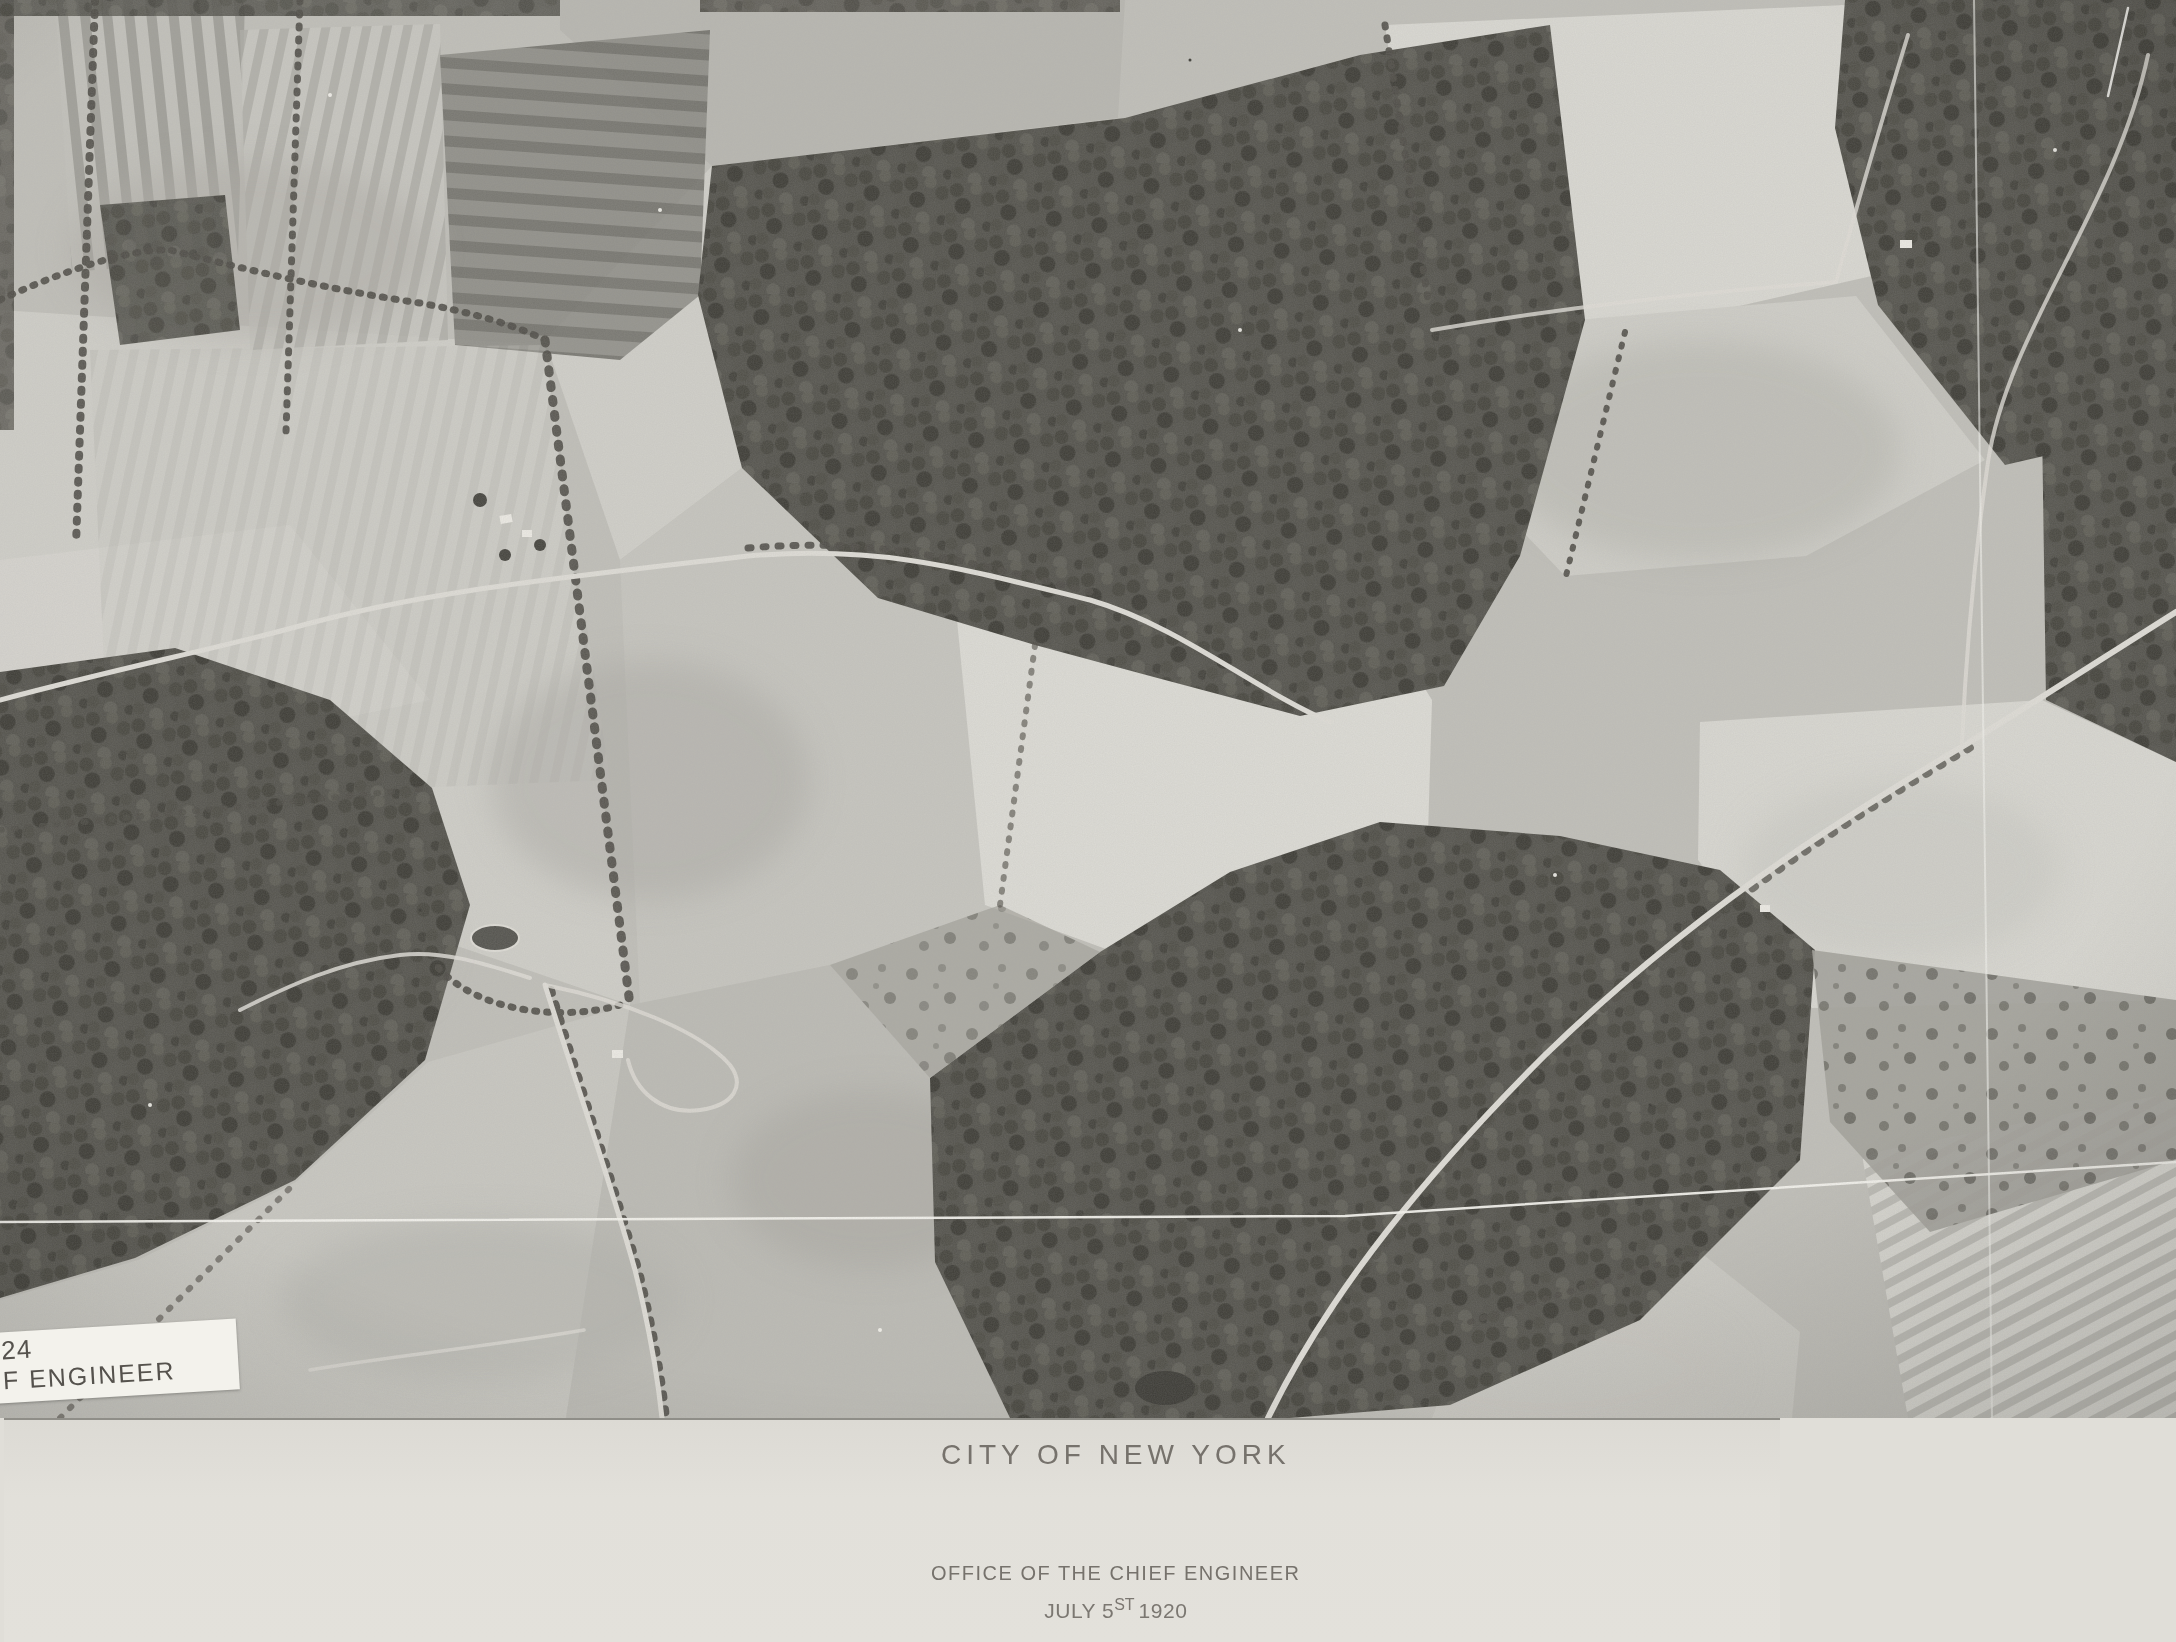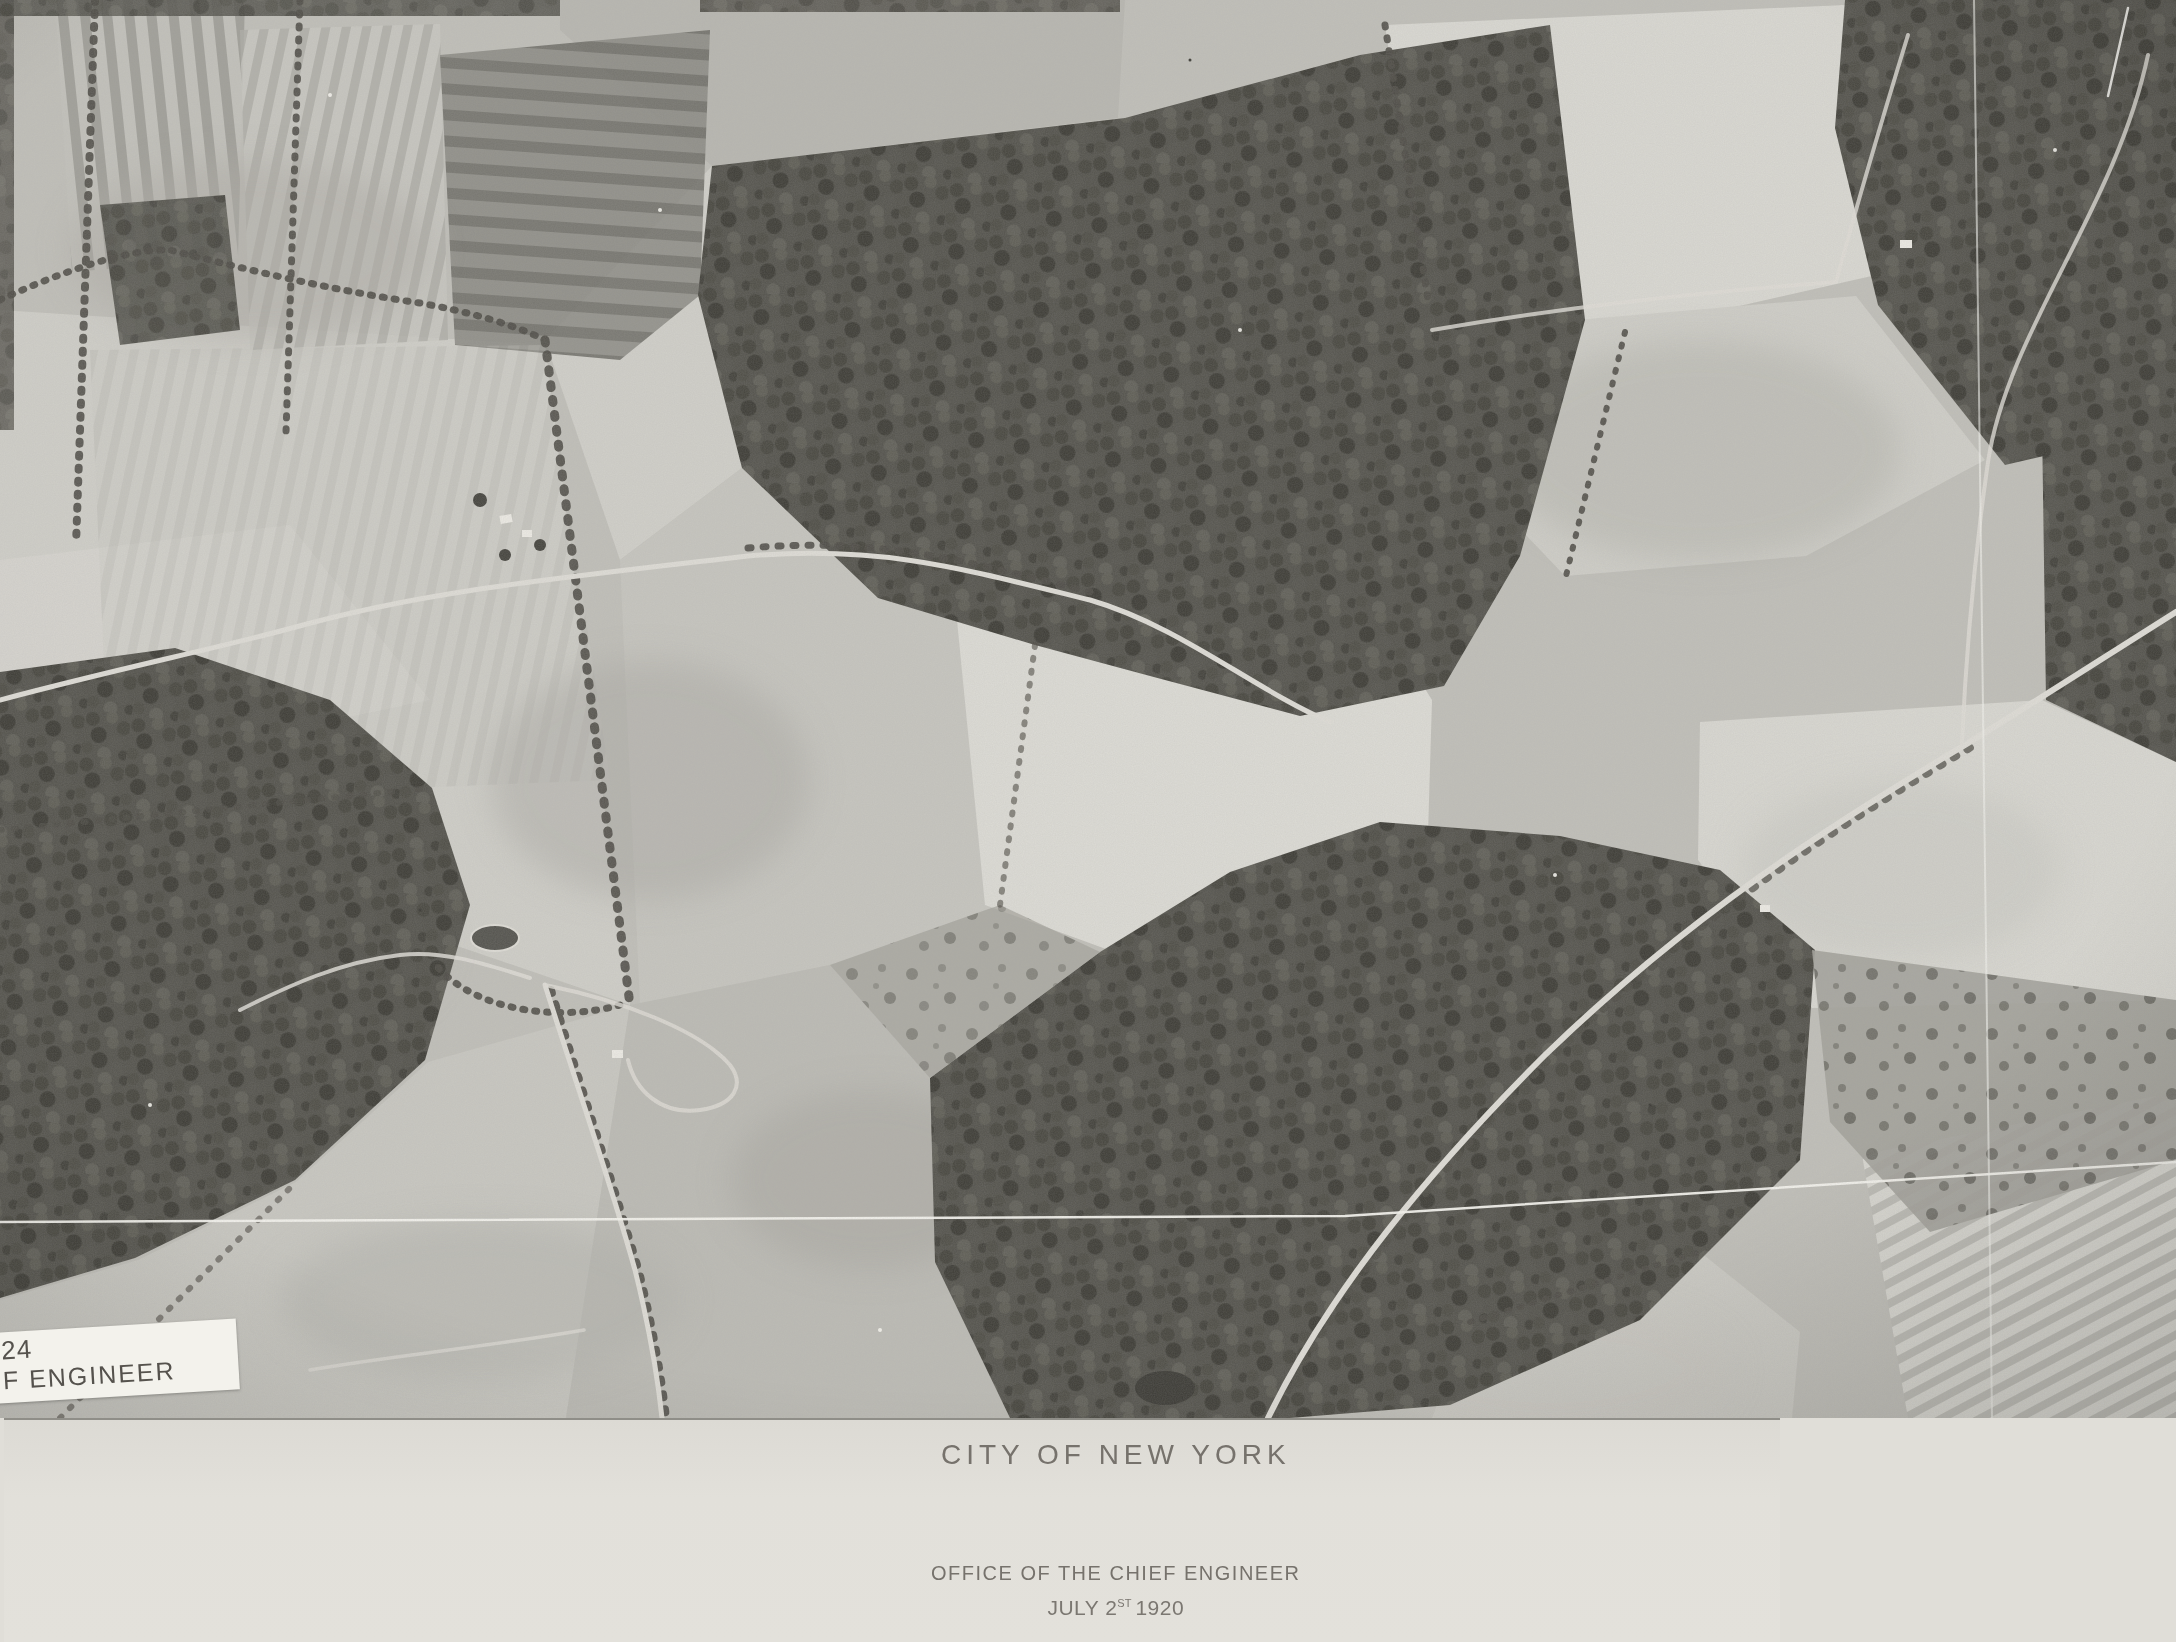--- a/index.html
+++ b/index.html
@@ -45,21 +45,21 @@
     left:62.6%;
     transform:translateX(-50%);
     white-space:nowrap;
     color:#76726c;
     line-height:1;
   }
   .cap-city   {top:21px; font-size:28px;letter-spacing:5px;}
   .cap-board  {top:72px; font-size:48px;letter-spacing:2px;color:#6e6a64;}
   .cap-office {top:143px;font-size:20px;letter-spacing:1.5px;}
   .cap-date   {top:177px;font-size:21px;letter-spacing:0.5px;color:#7b7771;}
-  .cap-date sup{font-size:11px;letter-spacing:0;vertical-align:super;margin-right:4px;}
+  .cap-date sup{font-size:16px;letter-spacing:0;vertical-align:super;margin-right:4px;}
 </style>
 </head>
 <body>
 
 <div id="plate">
 
   <div id="photo">
     <svg viewBox="0 0 2176 1418" xmlns="http://www.w3.org/2000/svg">
       <defs>
 
@@ -237,16 +237,16 @@
 
     <div class="photo-label">
       <div class="l1">24</div>
       <div class="l2">F ENGINEER</div>
     </div>
   </div>
 
   <div id="caption-band">
     <div class="cap cap-city">CITY OF NEW YORK</div>
     <div class="cap cap-office">OFFICE OF THE CHIEF ENGINEER</div>
-    <div class="cap cap-date"><span>JULY 2</span><sup>ST</sup><span>1920</span></div>
+    <div class="cap cap-date"><span>JULY 5</span><sup>ST</sup><span>1920</span></div>
   </div>
 
 </div>
 
 </body></html>

